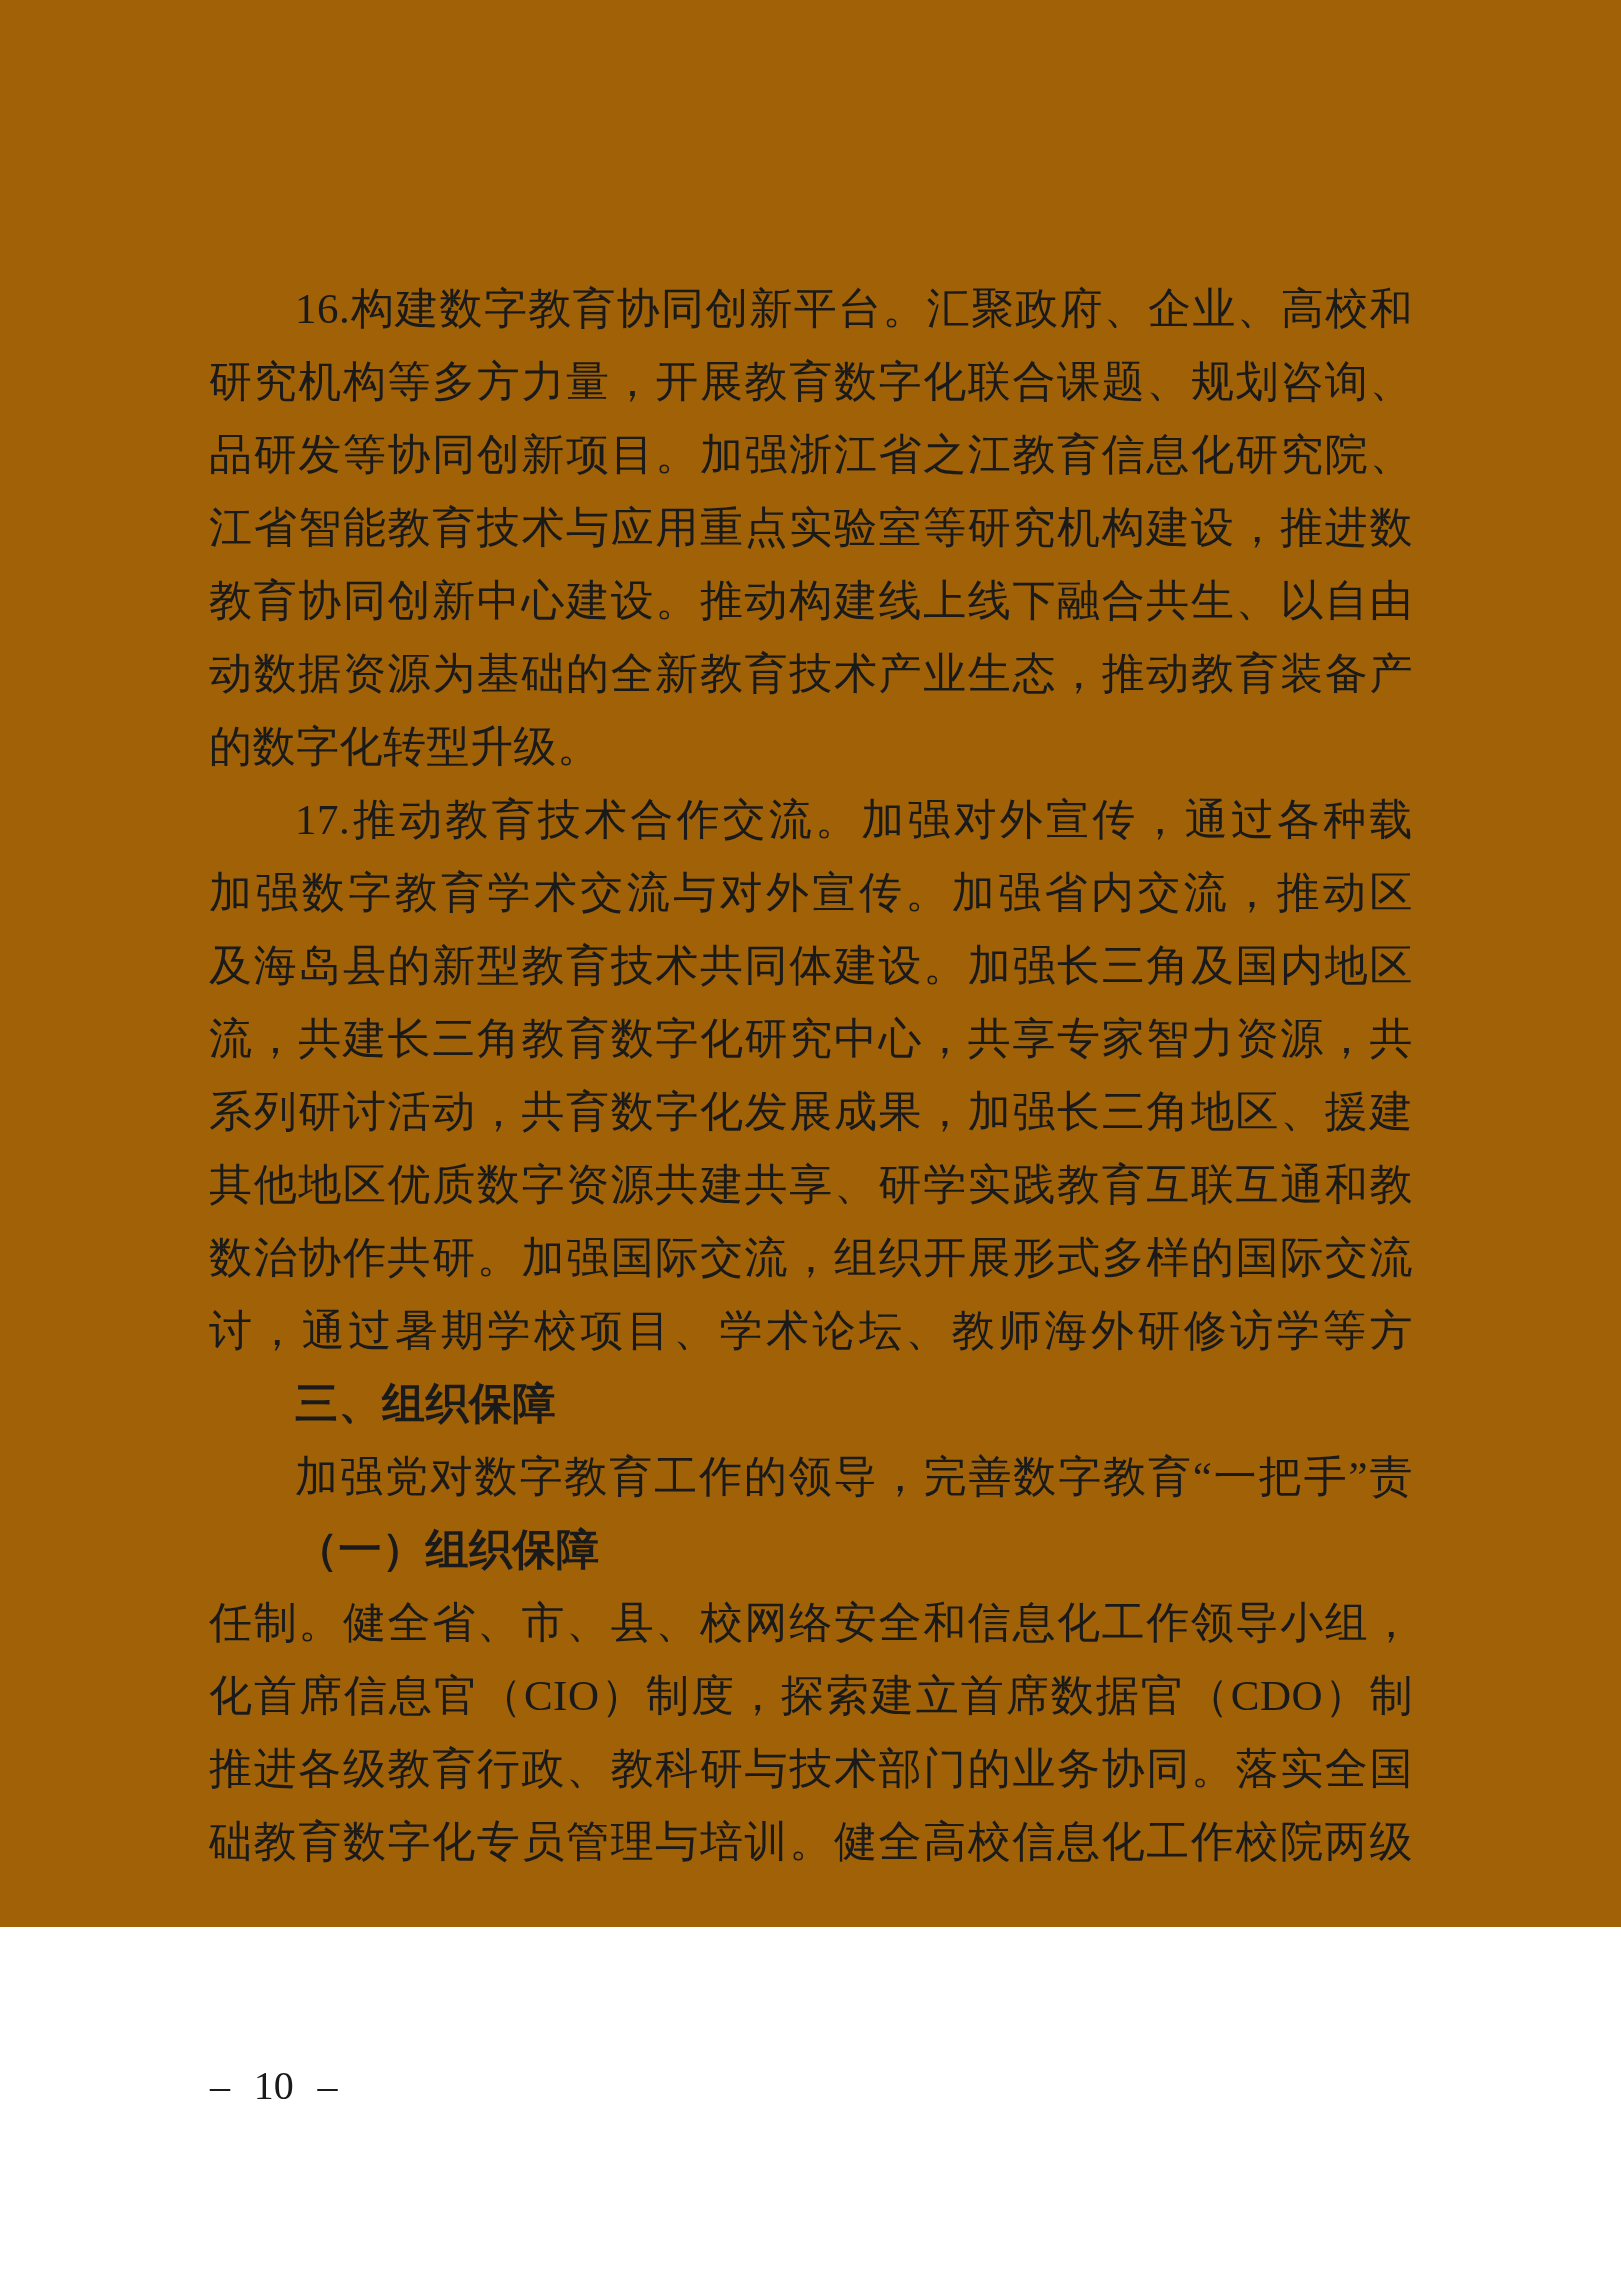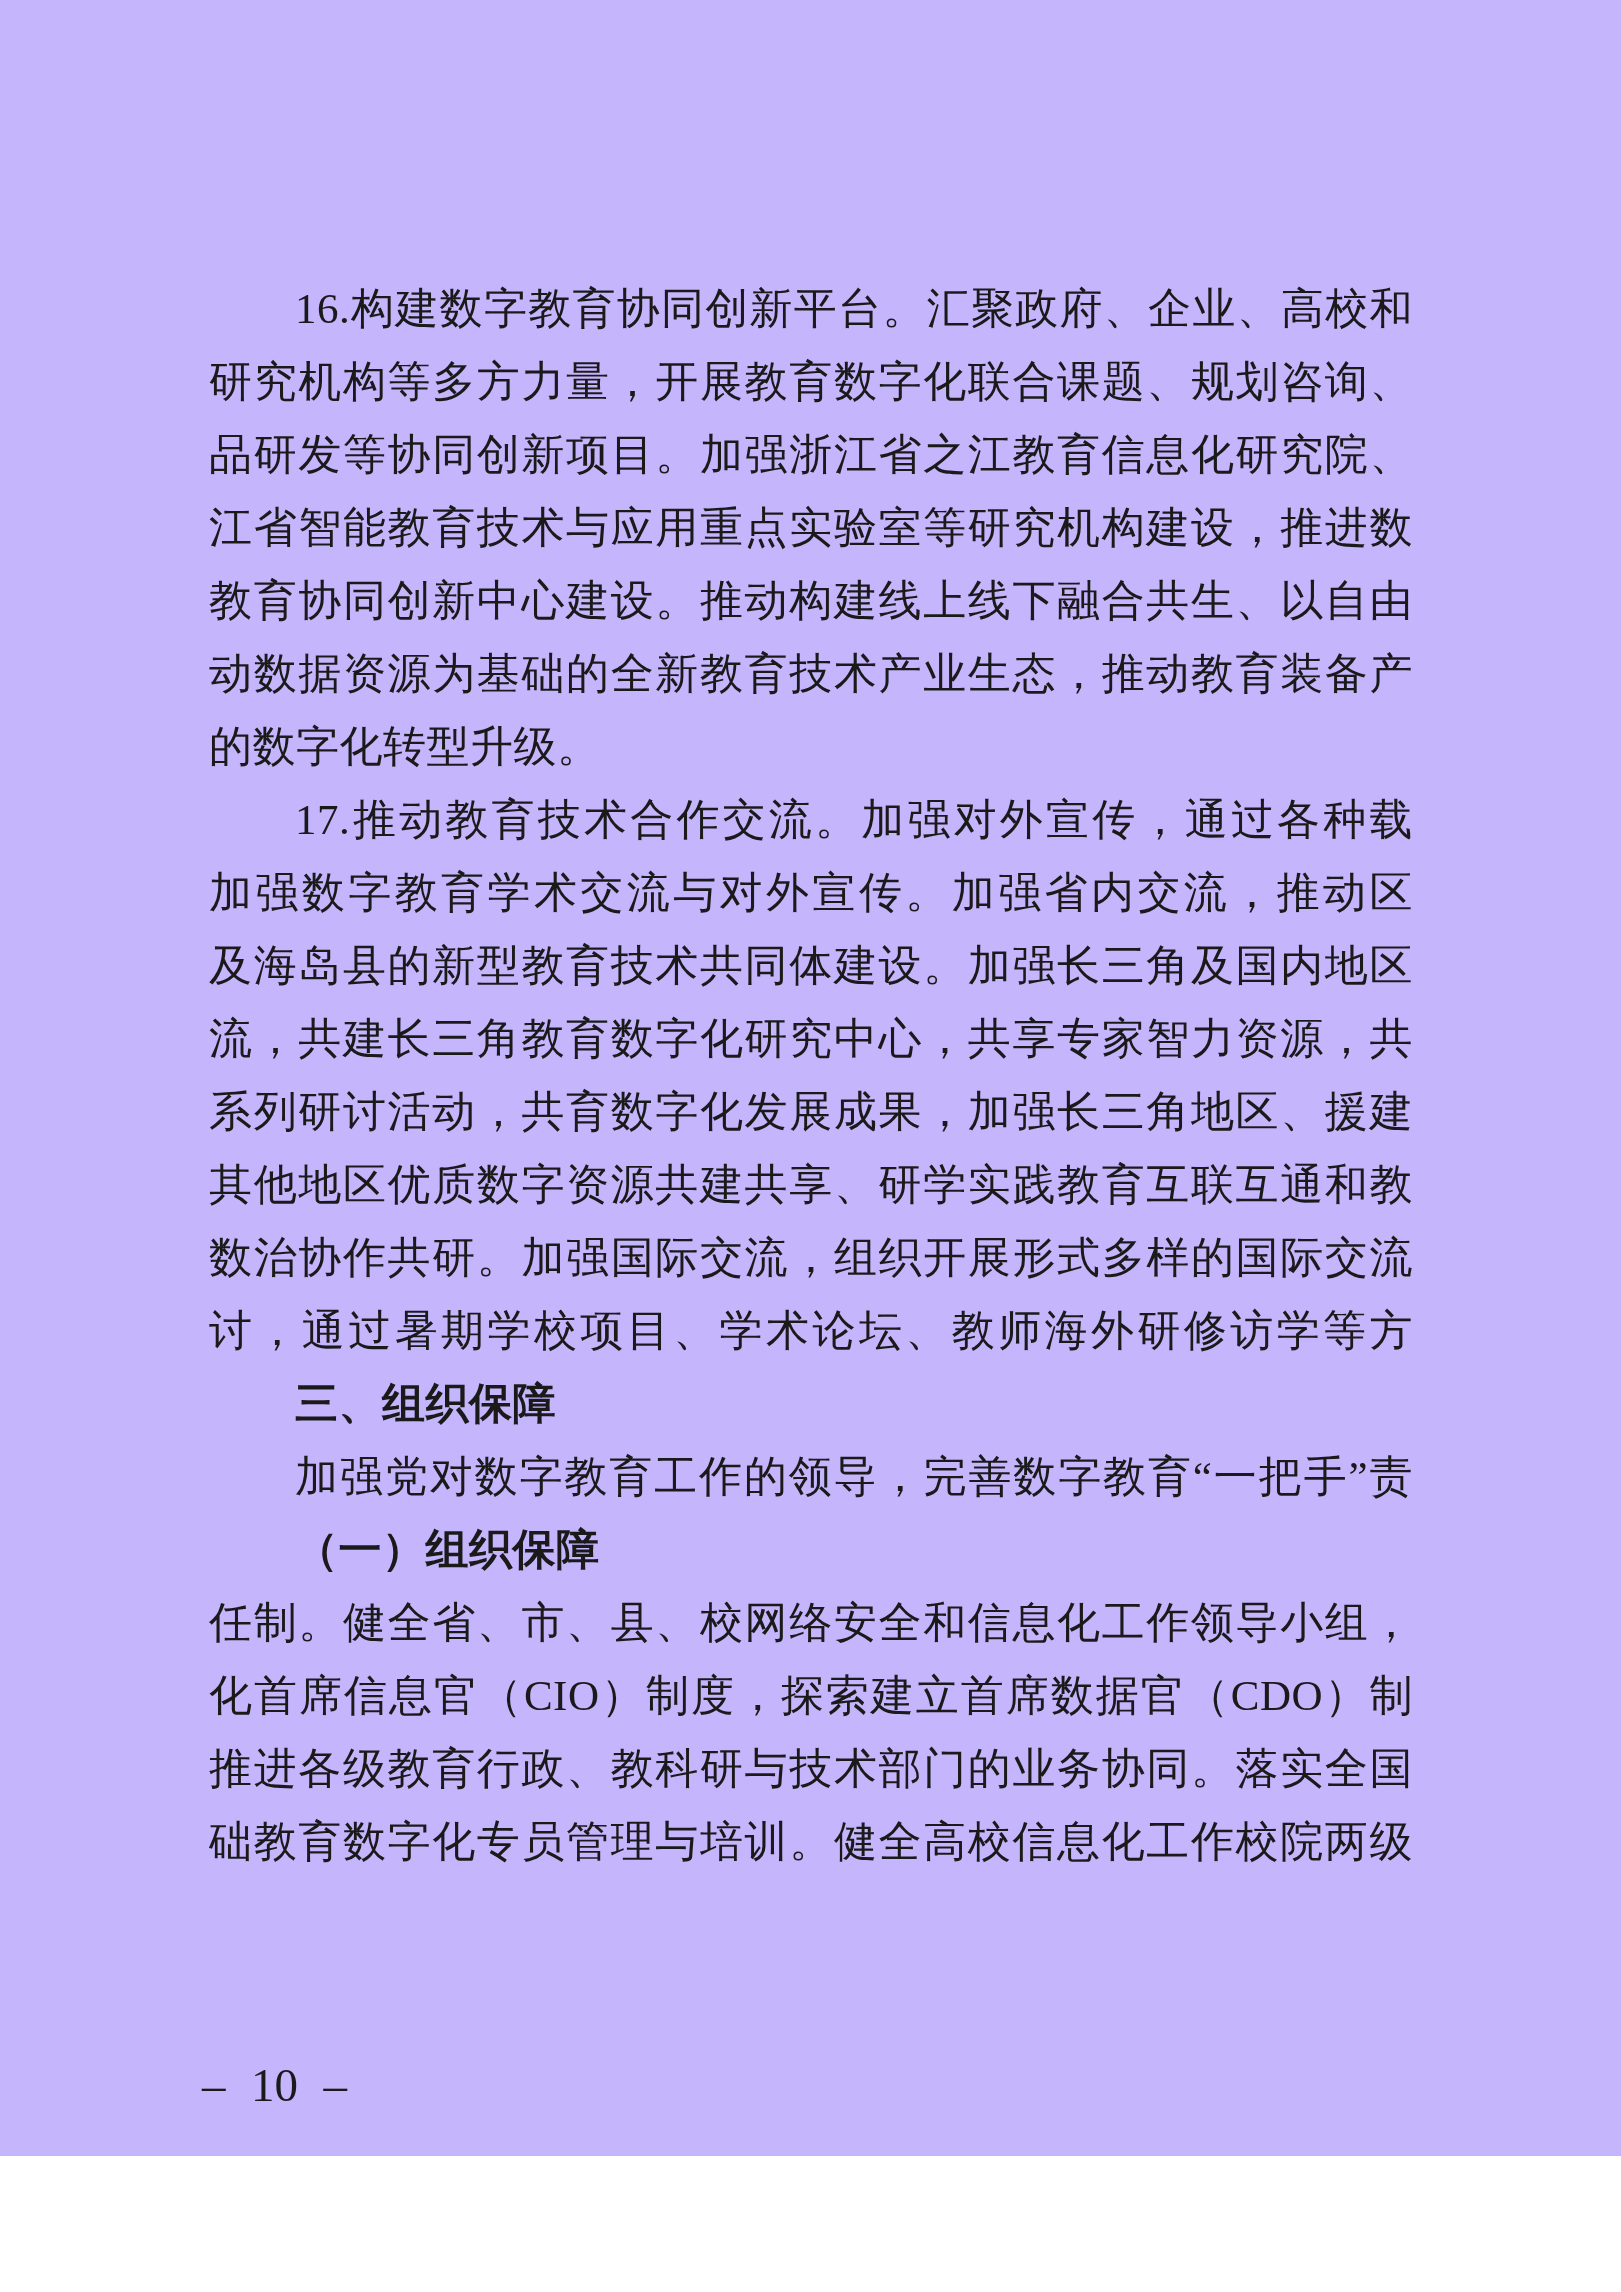--- a/index.html
+++ b/index.html
@@ -12,22 +12,22 @@
     background: #ffffff;
     position: relative;
     overflow: hidden;
     font-family: "Liberation Serif", "DejaVu Serif", serif;
     color: #1a1a1a;
   }
   .page {
     position: absolute;
     left: 0; top: 0;
     width: 1621px;
-    height: 2156px;
-    background: #c4b5fd;
+    height: 1927px;
+    background: #a16207;
   }
   .text-block {
     position: absolute;
     left: 209px;
     top: 272px;
     width: 1204px;
   }
   .line {
     font-size: 43px;
     height: 73px;
@@ -54,23 +54,23 @@
   }
   .line.heading {
     font-family: "Liberation Sans", "DejaVu Sans", sans-serif;
     font-weight: 700;
   }
   .line.subheading {
     font-weight: 700;
   }
   .footer {
     position: absolute;
-    left: 202px;
+    left: 210px;
     top: 2064px;
-    font-size: 47px;
+    font-size: 40px;
     line-height: 43px;
     word-spacing: 13.7px;
     color: #1a1a1a;
   }
 </style>
 </head>
 <body>
 
 <div class="page">
   <div class="text-block">

